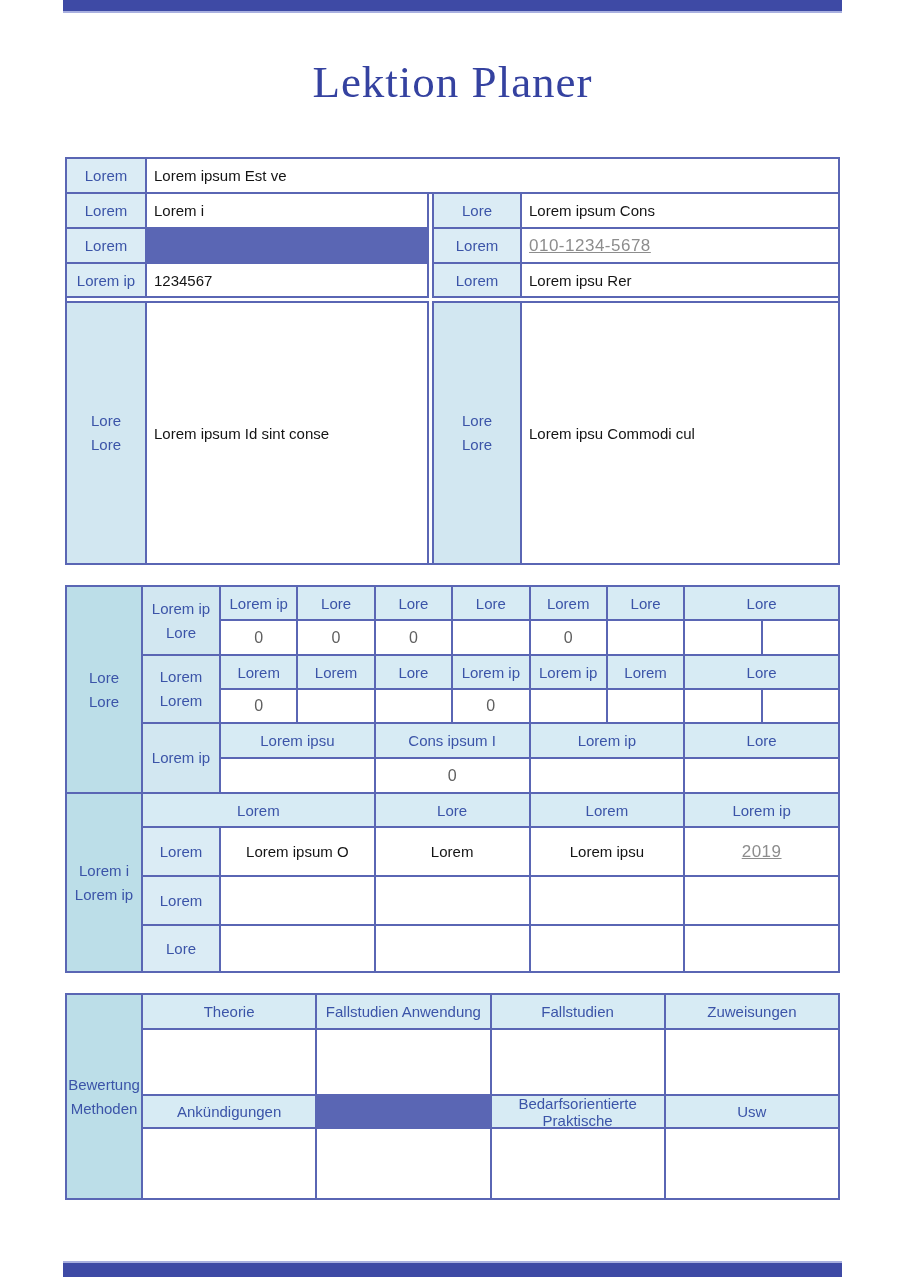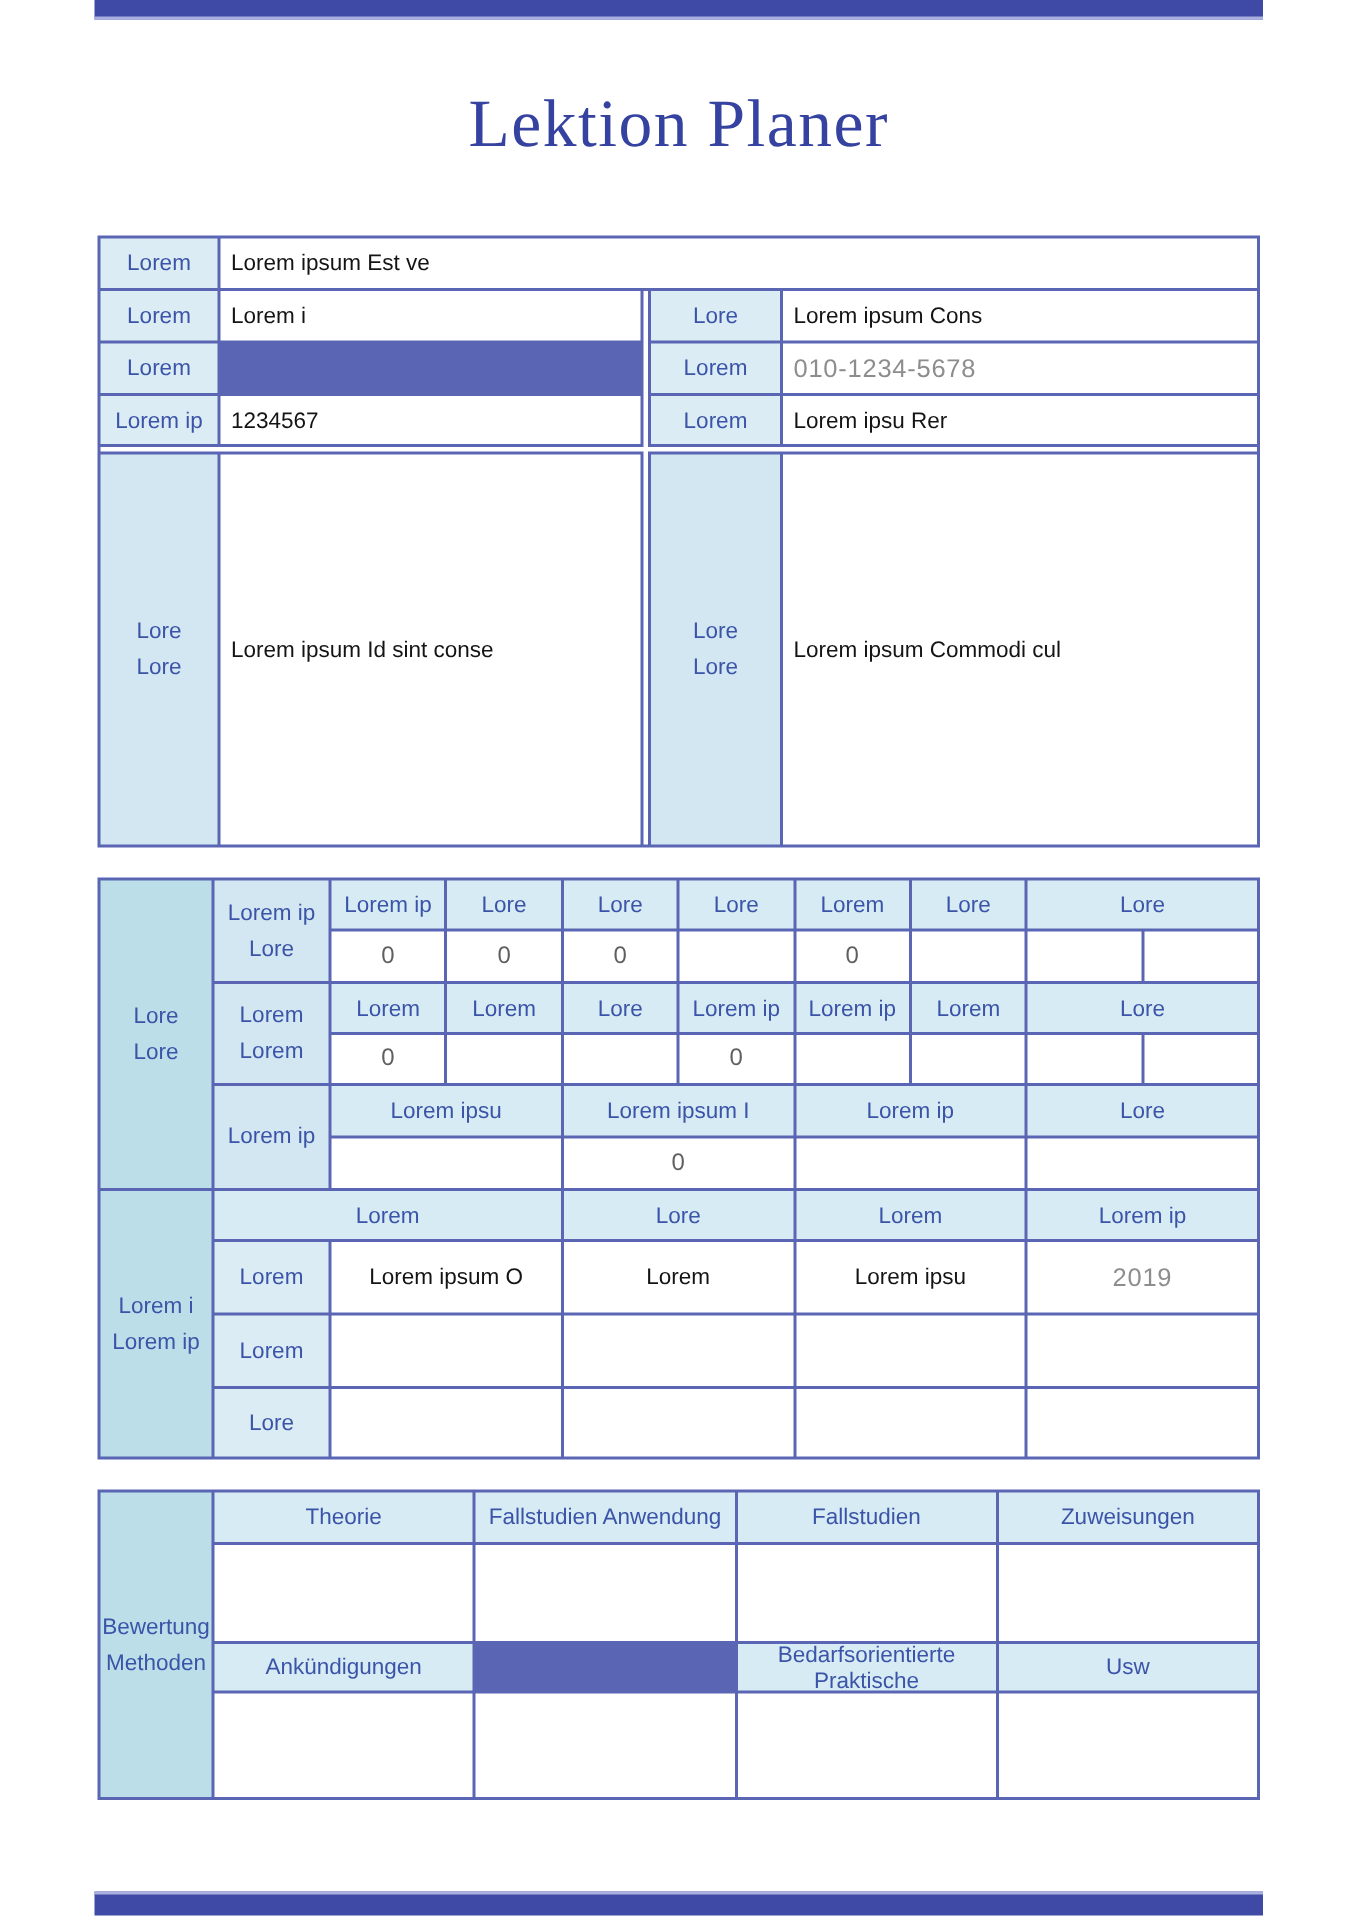--- a/index.html
+++ b/index.html
@@ -45,21 +45,21 @@
 
   .cell {
     display:flex; align-items:center; justify-content:center;
     background:#ffffff; font-size:15px; color:#141414; min-width:0; min-height:0;
   }
   .lbl  { background:#dbecf5; color:#3b54a8; text-align:center; }
   .lblbig { background:#d2e7f1; color:#3b54a8; white-space:pre-line; line-height:1.6; text-align:center; }
   .hdr  { background:#d7ebf4; color:#3b54a8; text-align:center; }
   .side { background:#bcdee8; color:#3b54a8; white-space:pre-line; line-height:1.6; text-align:center; }
   .val  { justify-content:flex-start; padding-left:7px; }
-  .num  { color:#8d8d8d; font-size:17px; letter-spacing:0.5px; }
+  .num  { color:#8d8d8d; font-size:17px; letter-spacing:0.5px;text-decoration:underline; }
   .num0 { color:#5f5f5f; font-size:16px; }
   .spacer { background:#ffffff; }
 </style>
 </head>
 <body>
 
 <div class="topbar"></div>
 <div class="title">Lektion Planer</div>
 
 <div id="t1" class="grid">
@@ -81,21 +81,21 @@
   <div class="cell val" style="grid-row:4;grid-column:5">Lorem ipsu Rer</div>
 
   <div class="spacer" style="grid-row:5;grid-column:1/6"></div>
   <div class="spacer" style="grid-row:2/7;grid-column:3"></div>
 
   <div class="cell lblbig" style="grid-row:6;grid-column:1">Lore
 Lore</div>
   <div class="cell val" style="grid-row:6;grid-column:2">Lorem ipsum Id sint conse</div>
   <div class="cell lblbig" style="grid-row:6;grid-column:4">Lore
 Lore</div>
-  <div class="cell val" style="grid-row:6;grid-column:5">Lorem ipsum Commodi cul</div>
+  <div class="cell val" style="grid-row:6;grid-column:5">Lorem ipsu Commodi cul</div>
 </div>
 
 <div id="t2" class="grid">
   <div class="cell side" style="grid-row:1/7;grid-column:1">Lore
 Lore</div>
   <div class="cell side" style="grid-row:7/11;grid-column:1">Lorem i
 Lorem ip</div>
 
   <div class="cell lblbig" style="grid-row:1/3;grid-column:2">Lorem ip
 Lore</div>
@@ -128,21 +128,21 @@
   <div class="cell num0" style="grid-row:4;grid-column:4"></div>
   <div class="cell num0" style="grid-row:4;grid-column:5"></div>
   <div class="cell num0" style="grid-row:4;grid-column:6">0</div>
   <div class="cell num0" style="grid-row:4;grid-column:7"></div>
   <div class="cell num0" style="grid-row:4;grid-column:8"></div>
   <div class="cell num0" style="grid-row:4;grid-column:9"></div>
   <div class="cell num0" style="grid-row:4;grid-column:10"></div>
 
   <div class="cell lblbig" style="grid-row:5/7;grid-column:2">Lorem ip</div>
   <div class="cell hdr" style="grid-row:5;grid-column:3/5">Lorem ipsu</div>
-  <div class="cell hdr" style="grid-row:5;grid-column:5/7">Lorem ipsum I</div>
+  <div class="cell hdr" style="grid-row:5;grid-column:5/7">Cons ipsum I</div>
   <div class="cell hdr" style="grid-row:5;grid-column:7/9">Lorem ip</div>
   <div class="cell hdr" style="grid-row:5;grid-column:9/11">Lore</div>
   <div class="cell num0" style="grid-row:6;grid-column:3/5"></div>
   <div class="cell num0" style="grid-row:6;grid-column:5/7">0</div>
   <div class="cell num0" style="grid-row:6;grid-column:7/9"></div>
   <div class="cell num0" style="grid-row:6;grid-column:9/11"></div>
 
   <div class="cell hdr" style="grid-row:7;grid-column:2/5">Lorem</div>
   <div class="cell hdr" style="grid-row:7;grid-column:5/7">Lore</div>
   <div class="cell hdr" style="grid-row:7;grid-column:7/9">Lorem</div>

